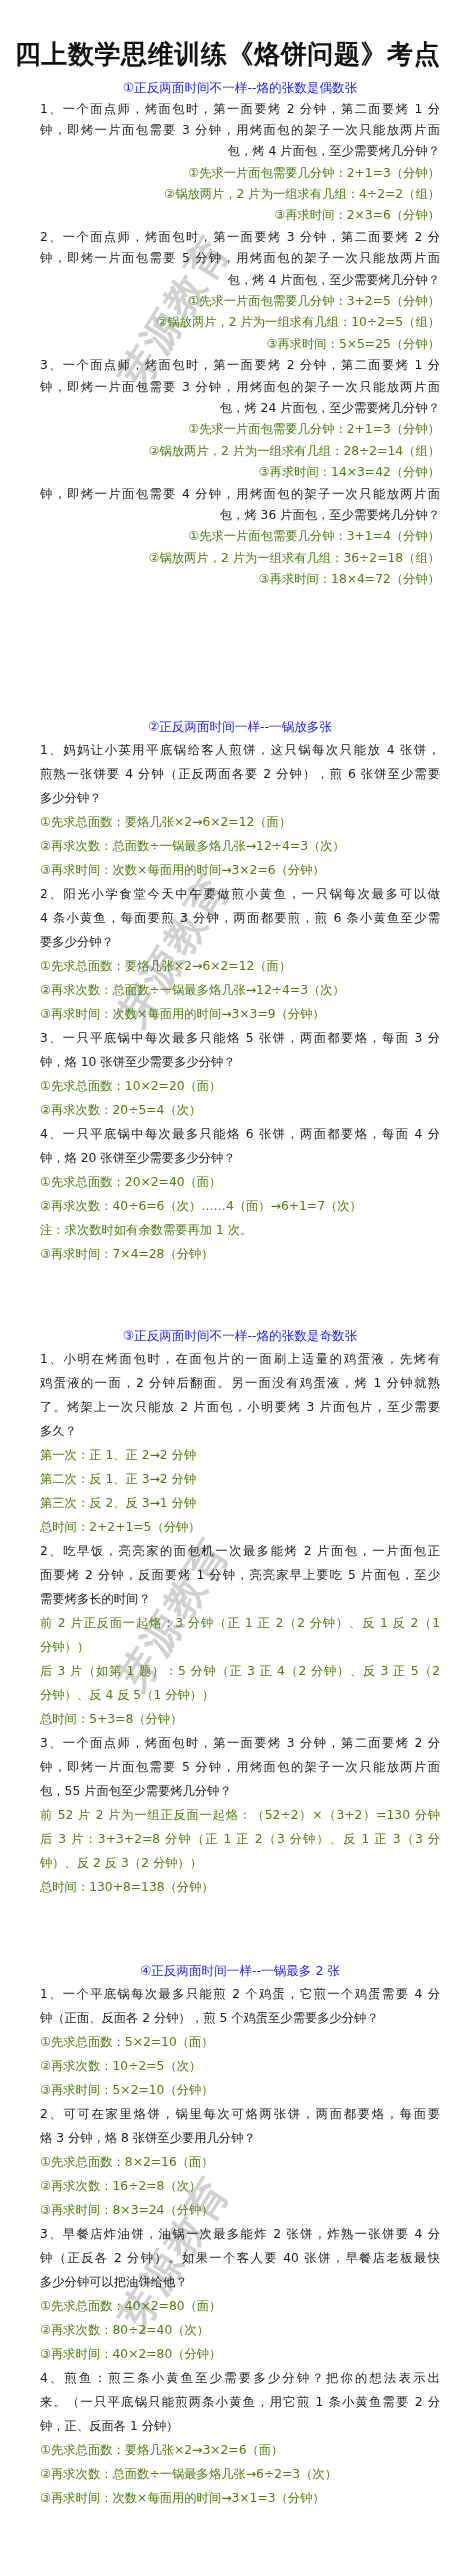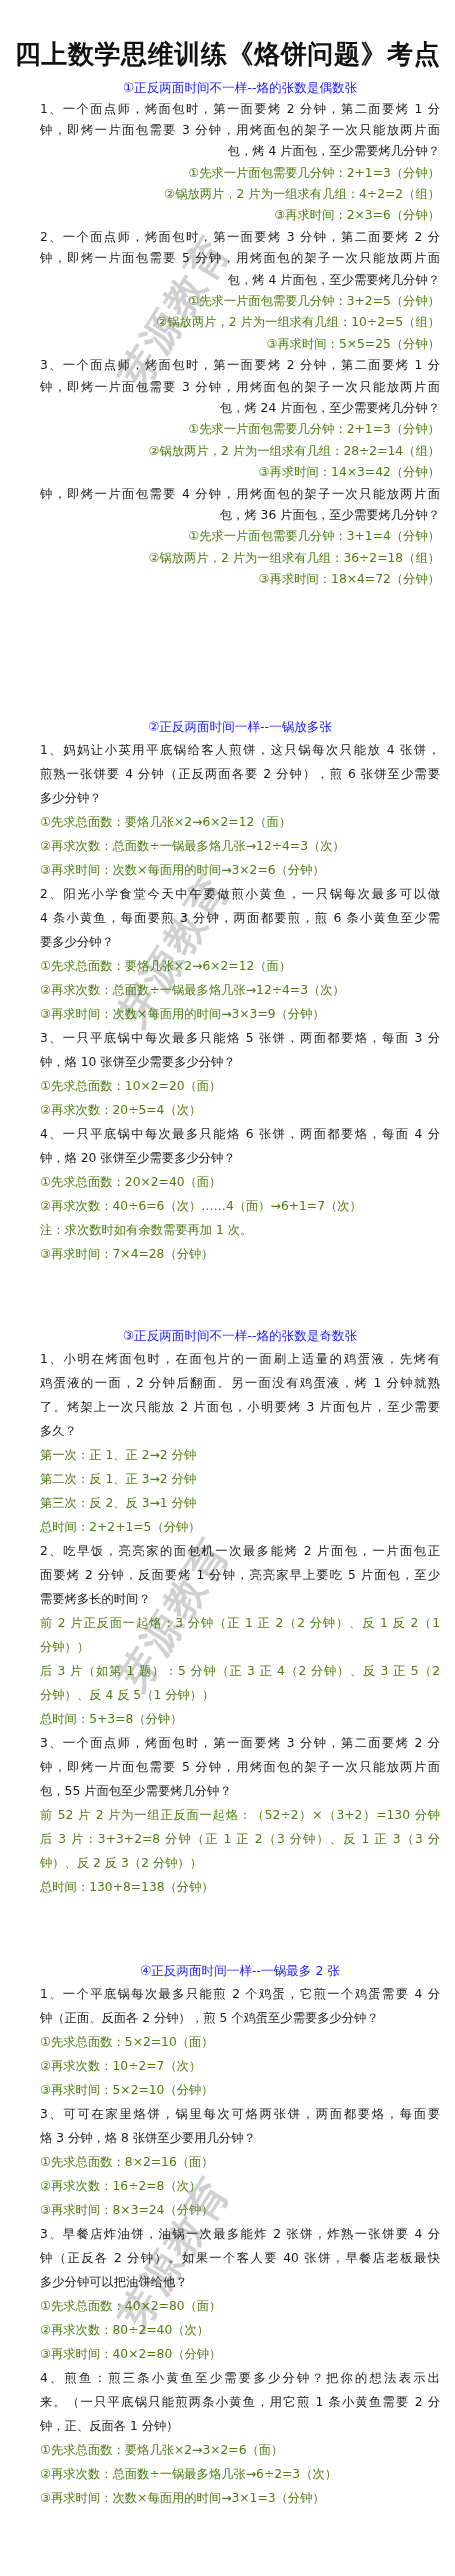--- a/index.html
+++ b/index.html
@@ -116,23 +116,23 @@
       <div class="line red">总时间：130+8=138（分钟）</div>
     </div>
 </div>
 
 <div class="section s4" style="top:1960px;">
   <div class="sec-heading">④正反两面时间一样--一锅最多 2 张</div>
   <div class="lines">
       <div class="line full">1、一个平底锅每次最多只能煎 2 个鸡蛋，它煎一个鸡蛋需要 4 分</div>
       <div class="line">钟（正面、反面各 2 分钟），煎 5 个鸡蛋至少需要多少分钟？</div>
       <div class="line red">①先求总面数：5×2=10（面）</div>
-      <div class="line red">②再求次数：10÷2=7（次）</div>
+      <div class="line red">②再求次数：10÷2=5（次）</div>
       <div class="line red">③再求时间：5×2=10（分钟）</div>
-      <div class="line full">3、可可在家里烙饼，锅里每次可烙两张饼，两面都要烙，每面要</div>
+      <div class="line full">2、可可在家里烙饼，锅里每次可烙两张饼，两面都要烙，每面要</div>
       <div class="line">烙 3 分钟，烙 8 张饼至少要用几分钟？</div>
       <div class="line red">①先求总面数：8×2=16（面）</div>
       <div class="line red">②再求次数：16÷2=8（次）</div>
       <div class="line red">③再求时间：8×3=24（分钟）</div>
       <div class="line full">3、早餐店炸油饼，油锅一次最多能炸 2 张饼，炸熟一张饼要 4 分</div>
       <div class="line full">钟（正反各 2 分钟）。如果一个客人要 40 张饼，早餐店老板最快</div>
       <div class="line">多少分钟可以把油饼给他？</div>
       <div class="line red">①先求总面数：40×2=80（面）</div>
       <div class="line red">②再求次数：80÷2=40（次）</div>
       <div class="line red">③再求时间：40×2=80（分钟）</div>

